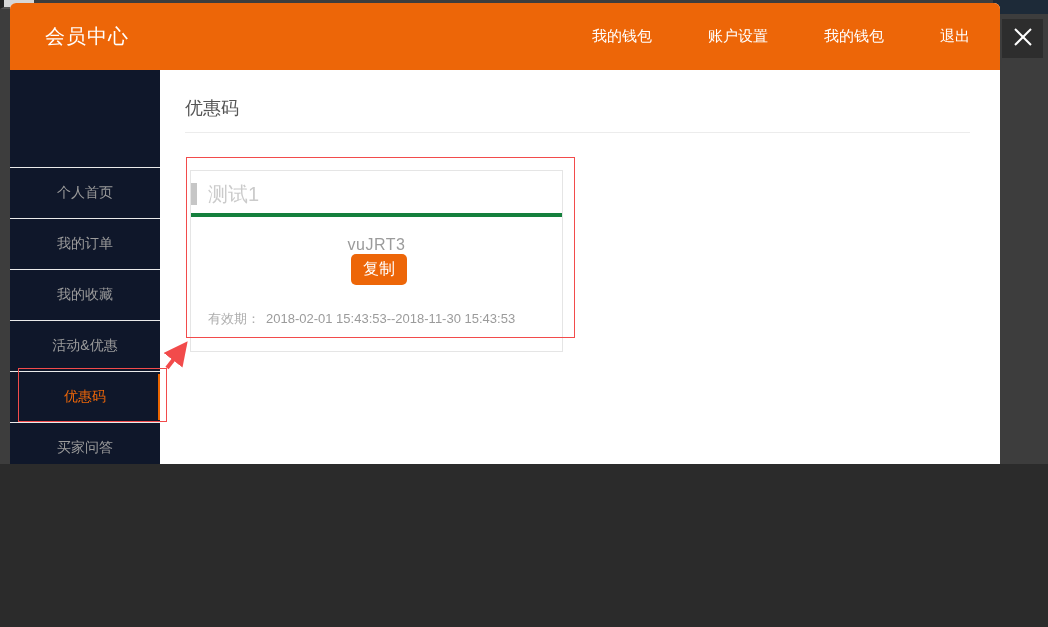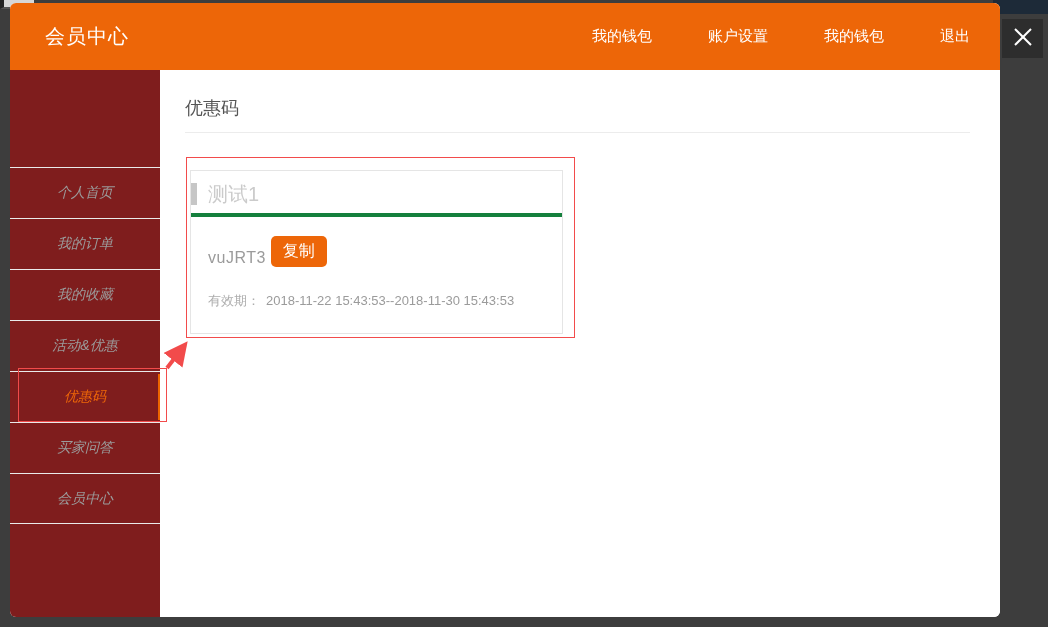--- a/index.html
+++ b/index.html
@@ -1,21 +1,21 @@
 <!DOCTYPE html>
 <html><head>
 <meta charset="utf-8">
 <style>
   * { margin:0; padding:0; box-sizing:border-box; }
   body {
     font-family: "Liberation Sans", "DejaVu Sans", sans-serif;
     background:#2b2b2b;
   }
   .canvas {
-    position:relative; width:1048px; height:627px;
+    position:relative; width:1048px; height:464px;
     background:#3D3D3D; overflow:hidden;
   }
   
   .tl-artifact {
     position:absolute; left:0; top:0; width:34px; height:9px;
     background:#d7d7d7; border-left:4px solid #242424; border-bottom:2px solid #555;
   }
   .navy-strip {
     position:absolute; left:993px; top:0; width:55px; height:14px;
     background:#1D2A38;
@@ -36,21 +36,21 @@
     height:67px; flex:0 0 67px; background:#ED6608;
     display:flex; align-items:center; padding:0 30px 0 35px;
   }
   .modal-title { color:#fff; font-size:20px; letter-spacing:1px; }
   .top-nav { margin-left:auto; display:flex; align-items:center; }
   .top-nav a {
     color:#fff; font-size:15px; text-decoration:none; margin-left:56px; cursor:pointer;
   }
   .modal-body { flex:1; display:flex; min-height:0; }
   
-  .sidebar { width:150px; flex:0 0 150px; background:#7f1d1d;font-style:italic; }
+  .sidebar { width:150px; flex:0 0 150px; background:#0f172a; }
   .side-spacer { height:97px; }
   .side-list { list-style:none; }
   .side-list li {
     height:51px; display:flex; align-items:center; justify-content:center;
     font-size:14px; color:#9B9B9B; border-top:1px solid #EAEAEA;
     cursor:pointer; position:relative;
   }
   .side-list li:last-child { border-bottom:1px solid #EAEAEA; }
   .side-list li.active { color:#ED6608; }
   .side-list li.active .active-bar {
@@ -83,21 +83,21 @@
   }
   .card-title-row {
     position:relative; height:46px; line-height:46px;
     border-bottom:4px solid #15803d; padding-left:17px;
     font-size:20px; color:#CBCBCB;
   }
   .card-title-bar {
     position:absolute; left:0; top:12px; width:6px; height:22px; background:#C6C6C6;
   }
   .card-body { padding:19px 17px 23px; }
-  .code-row { display:flex; align-items:flex-end; }
+  .code-row { display:flex; align-items:center;flex-direction:column; }
   .coupon-code { font-size:16px; color:#9B9B9B; letter-spacing:0.5px; }
   .copy-btn {
     margin-left:5px; background:#ED6608; color:#fff; border:none; cursor:pointer;
     font-size:16px; padding:5px 12px; border-radius:5px;
     font-family:inherit;
   }
   .validity-row { margin-top:25px; font-size:13px; }
   .validity-label { color:#ADADAD; }
   .validity-value { color:#9B9B9B; margin-left:6px; }
   
@@ -175,21 +175,21 @@
           <div class="card-title-row">
             <span class="card-title-bar"></span>
             <span>测试1</span>
           </div>
           <div class="card-body">
             <div class="code-row">
               <span class="coupon-code">vuJRT3</span>
               <button class="copy-btn">复制</button>
             </div>
             <div class="validity-row">
-              <span class="validity-label">有效期：</span><span class="validity-value">2018-11-22 15:43:53--2018-11-30 15:43:53</span>
+              <span class="validity-label">有效期：</span><span class="validity-value">2018-02-01 15:43:53--2018-11-30 15:43:53</span>
             </div>
           </div>
         </div>
 
       </main>
     </div>
   </div>
 
   <div class="anno-rect card-rect"></div>
   <div class="anno-rect side-rect"></div>

